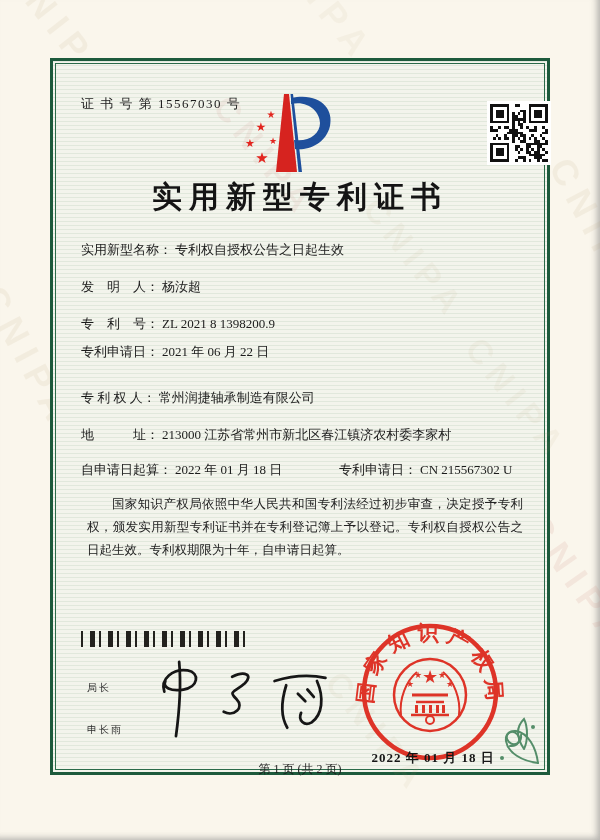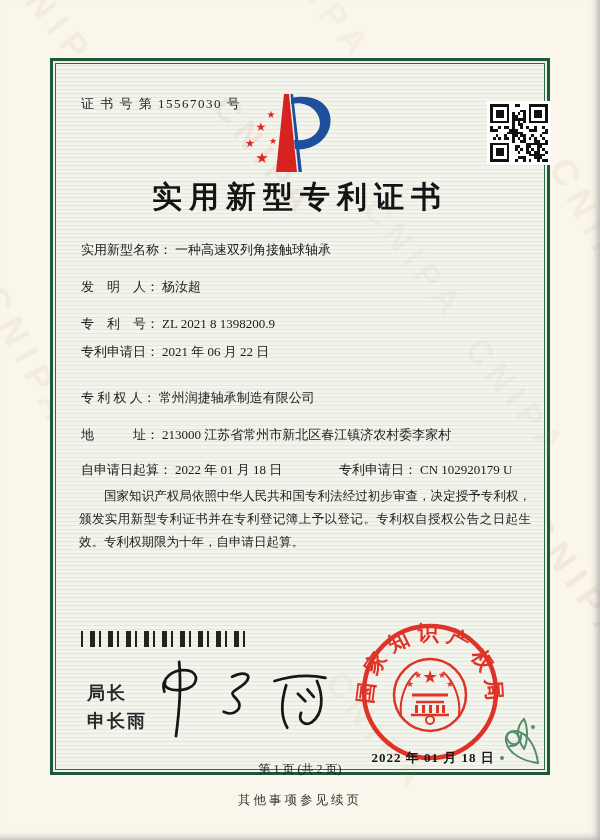--- a/index.html
+++ b/index.html
@@ -32,27 +32,27 @@
   .logo{position:absolute;left:182px;top:30px;}
   .qr{position:absolute;left:434px;top:40px;width:64px;height:64px;background:#fff;padding:3px;box-sizing:border-box;}
   .qr svg{width:100%;height:100%;display:block;fill:#111;}
   .title{position:absolute;left:0;top:116px;width:100%;text-align:center;margin:0;
          font-size:30px;font-weight:bold;letter-spacing:7px;color:#141414;}
   .row{position:absolute;left:28px;width:452px;font-size:13px;color:#1b1b1b;white-space:nowrap;}
   .row .val{margin-left:3px;}
   .row .col2{position:absolute;left:258px;top:0;}
   .paras{position:absolute;left:26px;top:424px;width:452px;font-size:12.5px;line-height:1.85;
          color:#222;text-align:justify;}
-  .paras p{margin:0;text-indent:2em;}
+  .paras p{margin:8px;text-indent:2em;}
   .barcode{position:absolute;left:28px;top:570px;width:168px;height:16px;overflow:hidden;white-space:nowrap;font-size:0;}
   .barcode span{display:inline-block;height:100%;}
   .comm{position:absolute;left:34px;font-family:"Liberation Sans","DejaVu Sans",sans-serif;
-        font-weight:bold;font-size:18px;color:#2a2a2a;letter-spacing:2px;}
+        font-weight:normal;font-size:10px;color:#2a2a2a;letter-spacing:2px;}
   .comm-title{top:620px;}
-  .comm-name{top:648px;}
+  .comm-name{top:662px;}
   .sig{position:absolute;left:88px;top:594px;}
   .seal{position:absolute;left:302px;top:556px;opacity:.92;}
   .seal-date{position:absolute;left:300px;top:688px;width:160px;text-align:center;
              font-size:13px;font-weight:bold;color:#161616;letter-spacing:1px;}
   .page-info{position:absolute;left:0;top:700px;width:100%;text-align:center;font-size:12px;color:#1c1c1c;}
   .ornament{position:absolute;right:3px;bottom:3px;}
   .note{position:absolute;left:0;top:792px;width:100%;text-align:center;font-size:12.5px;color:#333;letter-spacing:3px;}
 </style>
 </head>
 <body>
@@ -301,41 +301,41 @@
           <rect x="14" y="20" width="1" height="1"></rect>
           <rect x="17" y="20" width="1" height="1"></rect>
           <rect x="19" y="20" width="1" height="1"></rect>
           <rect x="20" y="20" width="1" height="1"></rect>
         </svg>
     </div>
 
     <h1 class="title">实用新型专利证书</h1>
 
     <div class="row" style="top:180px">
-      <span class="lbl">实用新型名称：</span><span class="val">一种高速双列角接触球轴承</span>
+      <span class="lbl">实用新型名称：</span><span class="val">专利权自授权公告之日起生效</span>
     </div>
     <div class="row" style="top:217px">
       <span class="lbl">发　明　人：</span><span class="val">杨汝超</span>
     </div>
     <div class="row" style="top:254px">
       <span class="lbl">专　利　号：</span><span class="val">ZL 2021 8 1398200.9</span>
     </div>
     <div class="row" style="top:282px">
       <span class="lbl">专利申请日：</span><span class="val">2021 年 06 月 22 日</span>
     </div>
     <div class="row" style="top:328px">
       <span class="lbl">专 利 权 人：</span><span class="val">常州润捷轴承制造有限公司</span>
     </div>
     <div class="row" style="top:365px">
       <span class="lbl">地　　　址：</span><span class="val">213000 江苏省常州市新北区春江镇济农村委李家村</span>
     </div>
     <div class="row" style="top:400px">
       <span class="lbl">自申请日起算：</span><span class="val">2022 年 01 月 18 日</span>
       <span class="col2">
-        <span class="lbl">专利申请日：</span><span class="val">CN 102920179 U</span>
+        <span class="lbl">专利申请日：</span><span class="val">CN 215567302 U</span>
       </span>
     </div>
 
     <div class="paras">
       <p>国家知识产权局依照中华人民共和国专利法经过初步审查，决定授予专利权，颁发实用新型专利证书并在专利登记簿上予以登记。专利权自授权公告之日起生效。专利权期限为十年，自申请日起算。</p>
     </div>
 
     <div class="barcode" id="barcode"><span style="width:1.8px;background:#23221e"></span><span style="width:7.2px;background:transparent"></span><span style="width:5.4px;background:#23221e"></span><span style="width:3.6px;background:transparent"></span><span style="width:1.8px;background:#23221e"></span><span style="width:7.2px;background:transparent"></span><span style="width:5.4px;background:#23221e"></span><span style="width:3.6px;background:transparent"></span><span style="width:1.8px;background:#23221e"></span><span style="width:7.2px;background:transparent"></span><span style="width:5.4px;background:#23221e"></span><span style="width:3.6px;background:transparent"></span><span style="width:1.8px;background:#23221e"></span><span style="width:7.2px;background:transparent"></span><span style="width:5.4px;background:#23221e"></span><span style="width:3.6px;background:transparent"></span><span style="width:1.8px;background:#23221e"></span><span style="width:7.2px;background:transparent"></span><span style="width:5.4px;background:#23221e"></span><span style="width:3.6px;background:transparent"></span><span style="width:1.8px;background:#23221e"></span><span style="width:7.2px;background:transparent"></span><span style="width:5.4px;background:#23221e"></span><span style="width:3.6px;background:transparent"></span><span style="width:1.8px;background:#23221e"></span><span style="width:7.2px;background:transparent"></span><span style="width:5.4px;background:#23221e"></span><span style="width:3.6px;background:transparent"></span><span style="width:1.8px;background:#23221e"></span><span style="width:7.2px;background:transparent"></span><span style="width:5.4px;background:#23221e"></span><span style="width:3.6px;background:transparent"></span><span style="width:1.8px;background:#23221e"></span><span style="width:7.2px;background:transparent"></span><span style="width:5.4px;background:#23221e"></span><span style="width:3.6px;background:transparent"></span><span style="width:1.8px;background:#23221e"></span><span style="width:7.2px;background:transparent"></span></div>
 
     <div class="comm comm-title">局长</div>
@@ -392,15 +392,14 @@
         <path d="M66,66 C50,64 36,56 34,44 C33,36 40,32 45,37 C50,42 46,50 38,49"></path>
         <path d="M66,66 C64,50 56,36 44,34 C36,33 32,40 37,45 C42,50 50,46 49,38"></path>
         <path d="M52,52 C44,40 44,30 52,22 C56,30 56,44 52,52"></path>
         <circle cx="30" cy="61" r="2" fill="#3a7d54" stroke="none"></circle>
         <circle cx="61" cy="30" r="2" fill="#3a7d54" stroke="none"></circle>
       </g>
     </svg>
 
   </div>
 
-  <div class="note">其他事项参见续页</div>
 
 </div>
 
 </body></html>

